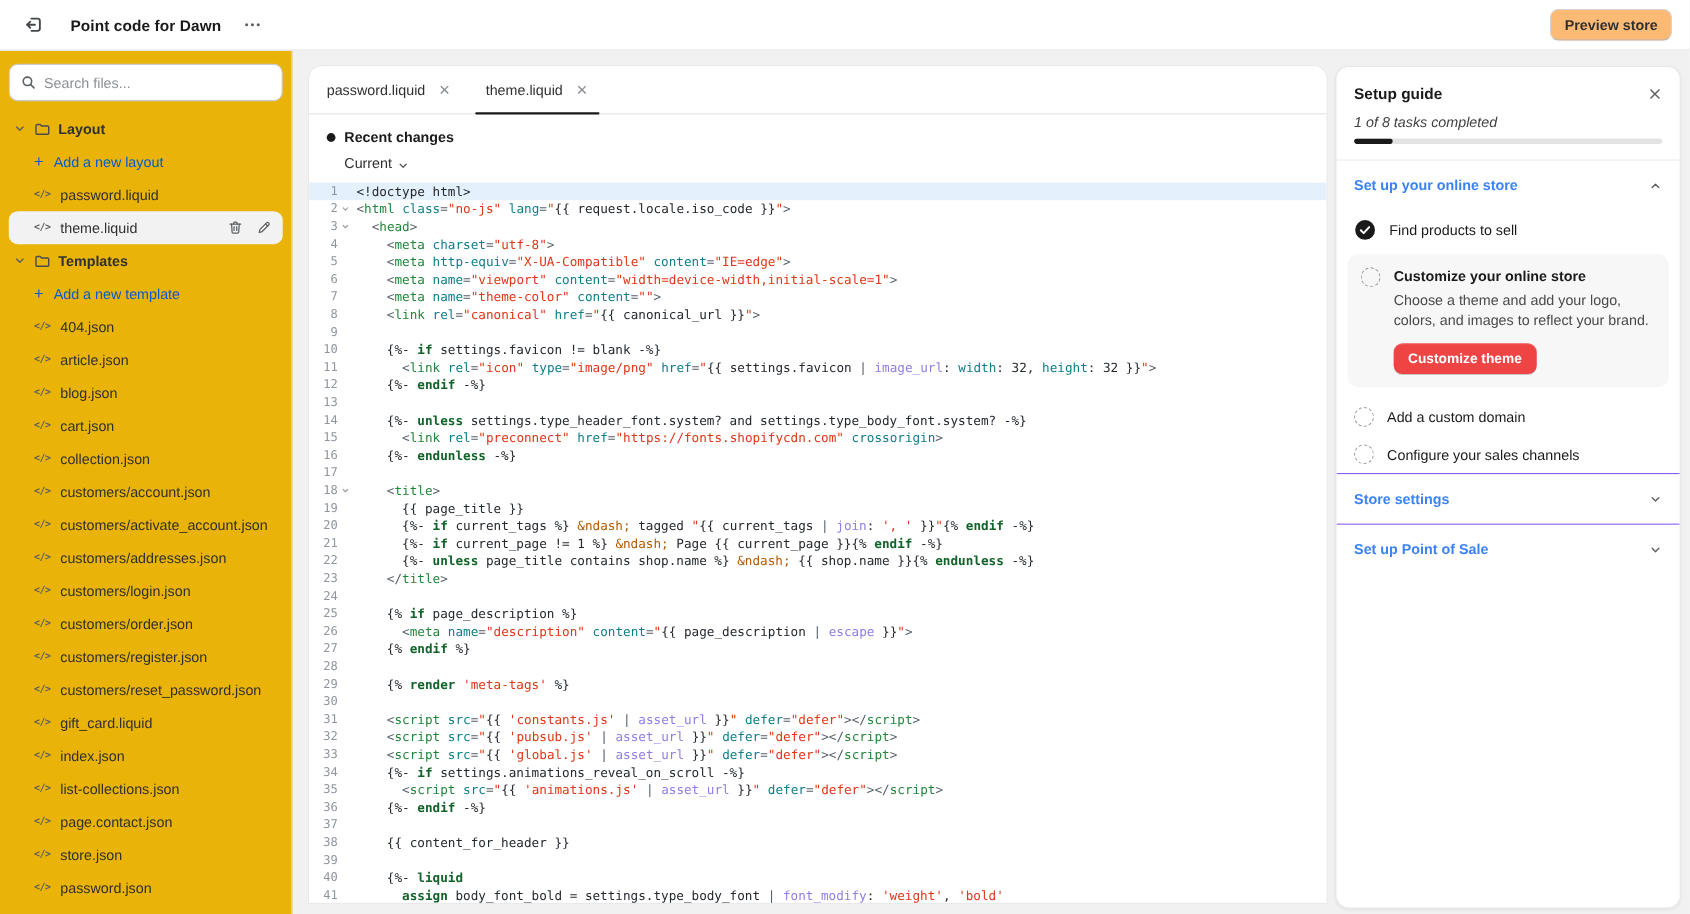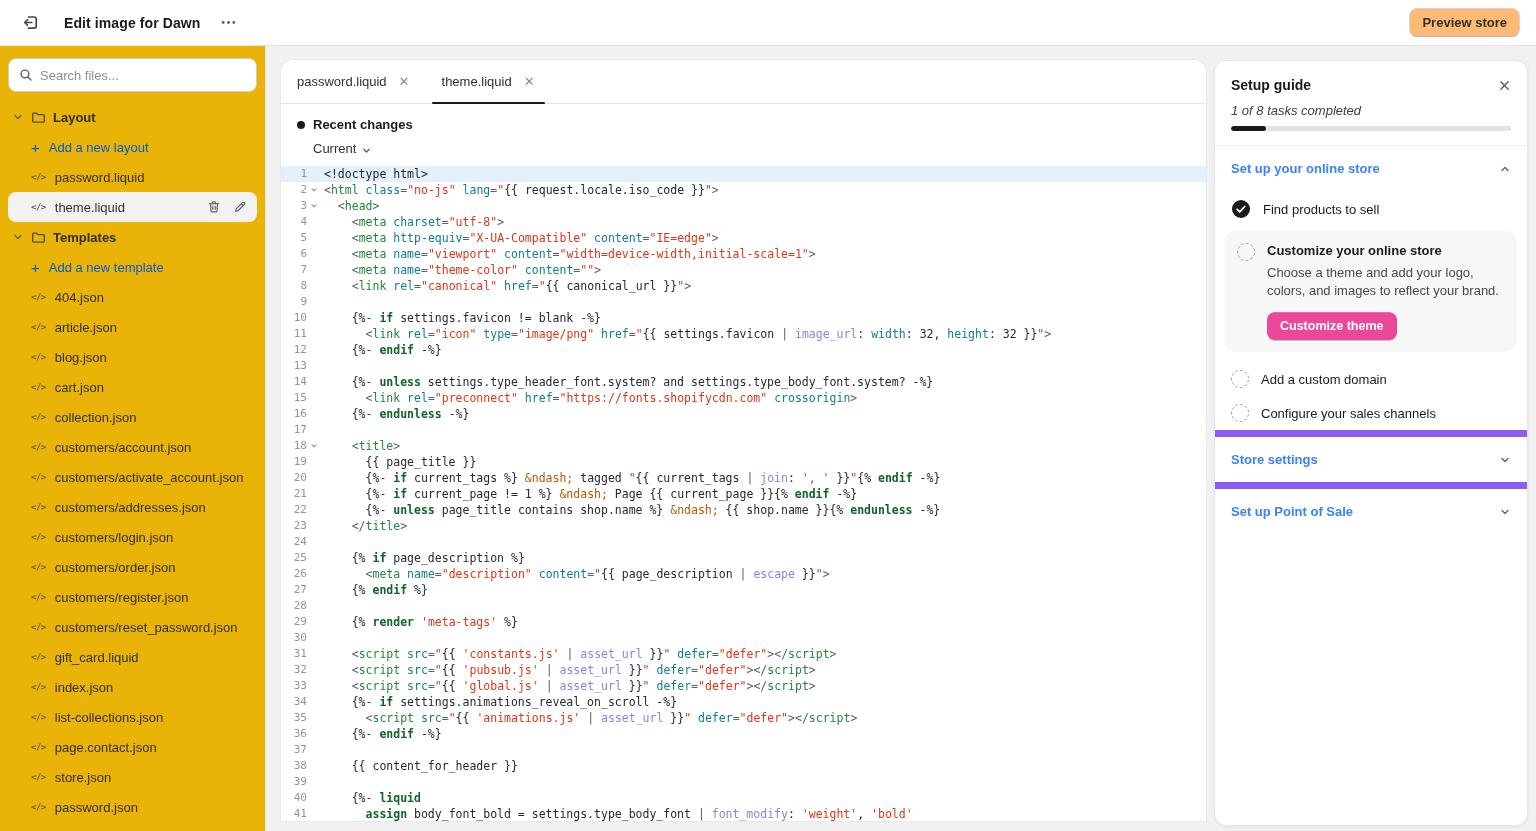--- a/index.html
+++ b/index.html
@@ -65,43 +65,43 @@
   
   #setup-panel { position:absolute; left:1214px; top:60px; width:314px; height:766px; background:#fff;
                  border-radius:12px; border:1px solid #e7e7e7; box-shadow:0 1px 3px rgba(0,0,0,.06); overflow:hidden; }
   #sg-head { padding:16px 16px 14px 16px; border-bottom:1px solid #ebebeb; }
   #sg-title-row { display:flex; align-items:center; justify-content:space-between; }
   #sg-title { font-size:14px; font-weight:700; color:#1a1a1a; }
   #sg-progress-label { margin-top:10px; font-size:13px; color:#404040;font-style:italic; }
   #sg-bar { margin-top:8px; height:5px; background:#e3e3e3; border-radius:3px; overflow:hidden; }
   #sg-bar-fill { height:100%; background:#1a1a1a; border-radius:3px; }
   .sg-sec-head { display:flex; align-items:center; justify-content:space-between; padding:15px 16px; font-size:13px; font-weight:700; color:#3b82f6; cursor:pointer; }
-  .sg-acc { border-top:7px solid #8b5cf6; }
+  .sg-acc { border-top:1px solid #8b5cf6; }
   .task-row { display:flex; align-items:center; gap:12px; padding:8px 16px; font-size:13px; color:#1a1a1a; cursor:pointer; }
   .task-row .lbl { font-weight:500; }
   .dash-circle { width:18px; height:18px; border:1.5px dashed #9a9a9a; border-radius:50%; flex:none; }
   .task-card { margin:4px 10px 10px 10px; background:#f7f7f7; border-radius:10px; padding:12px; display:flex; gap:12px; }
   .task-card .tc-title { font-size:13px; font-weight:700; color:#1a1a1a; }
   .task-card .tc-desc { margin-top:6px; font-size:13px; color:#494949; line-height:1.4; }
-  .tc-btn { margin-top:12px; background:#ec4899; color:#fff; border:none; border-radius:8px; padding:7px 13px;
+  .tc-btn { margin-top:12px; background:#ef4444; color:#fff; border:none; border-radius:8px; padding:7px 13px;
             font-size:12.5px; font-weight:600; font-family:inherit; cursor:pointer;
             box-shadow:inset 0 1px 0 rgba(255,255,255,.18), 0 1px 0 rgba(0,0,0,.2); }
 </style>
 </head>
 <body>
 
 <div id="topbar">
   <div id="exit-btn">
     <svg width="17" height="17" viewBox="0 0 16 16" fill="none" stroke="#44474a" stroke-width="1.6" stroke-linecap="round" stroke-linejoin="round">
       <path d="M6.2 2.8h5.2a2 2 0 0 1 2 2v6.4a2 2 0 0 1-2 2H6.2"></path>
       <path d="M5.2 5.4 2.6 8l2.6 2.6"></path>
         <path d="M2.6 8h6.6"></path>
     </svg>
   </div>
-  <div id="topbar-title">Edit image for Dawn</div>
+  <div id="topbar-title">Point code for Dawn</div>
   <div id="more-btn">
     <svg width="15" height="5" viewBox="0 0 15 5" fill="#5c5f62">
       <circle cx="2.2" cy="2.5" r="1.4"></circle>
         <circle cx="7.5" cy="2.5" r="1.4"></circle>
         <circle cx="12.8" cy="2.5" r="1.4"></circle>
     </svg>
   </div>
   <button id="preview-btn">Preview store</button>
 </div>
 

